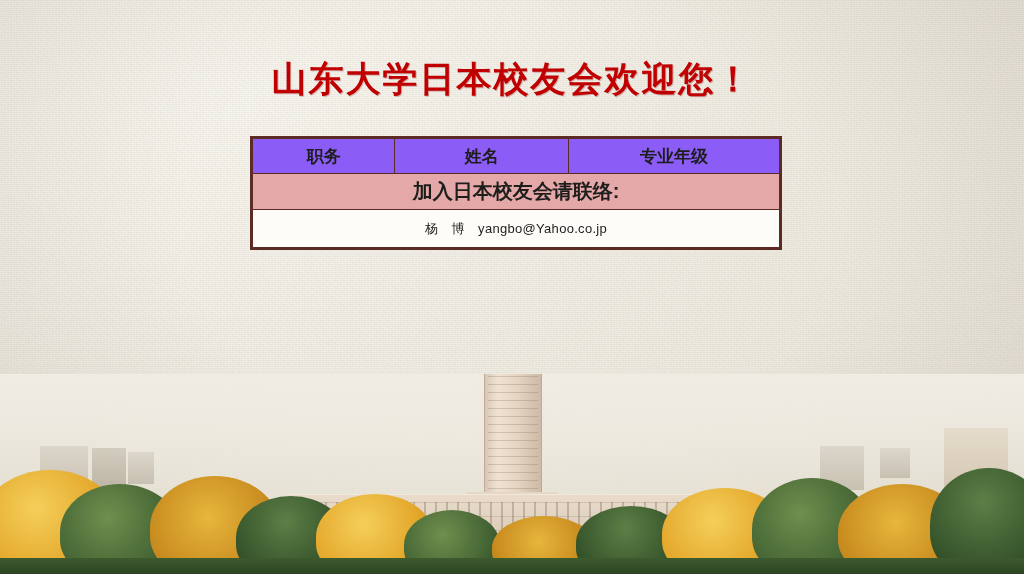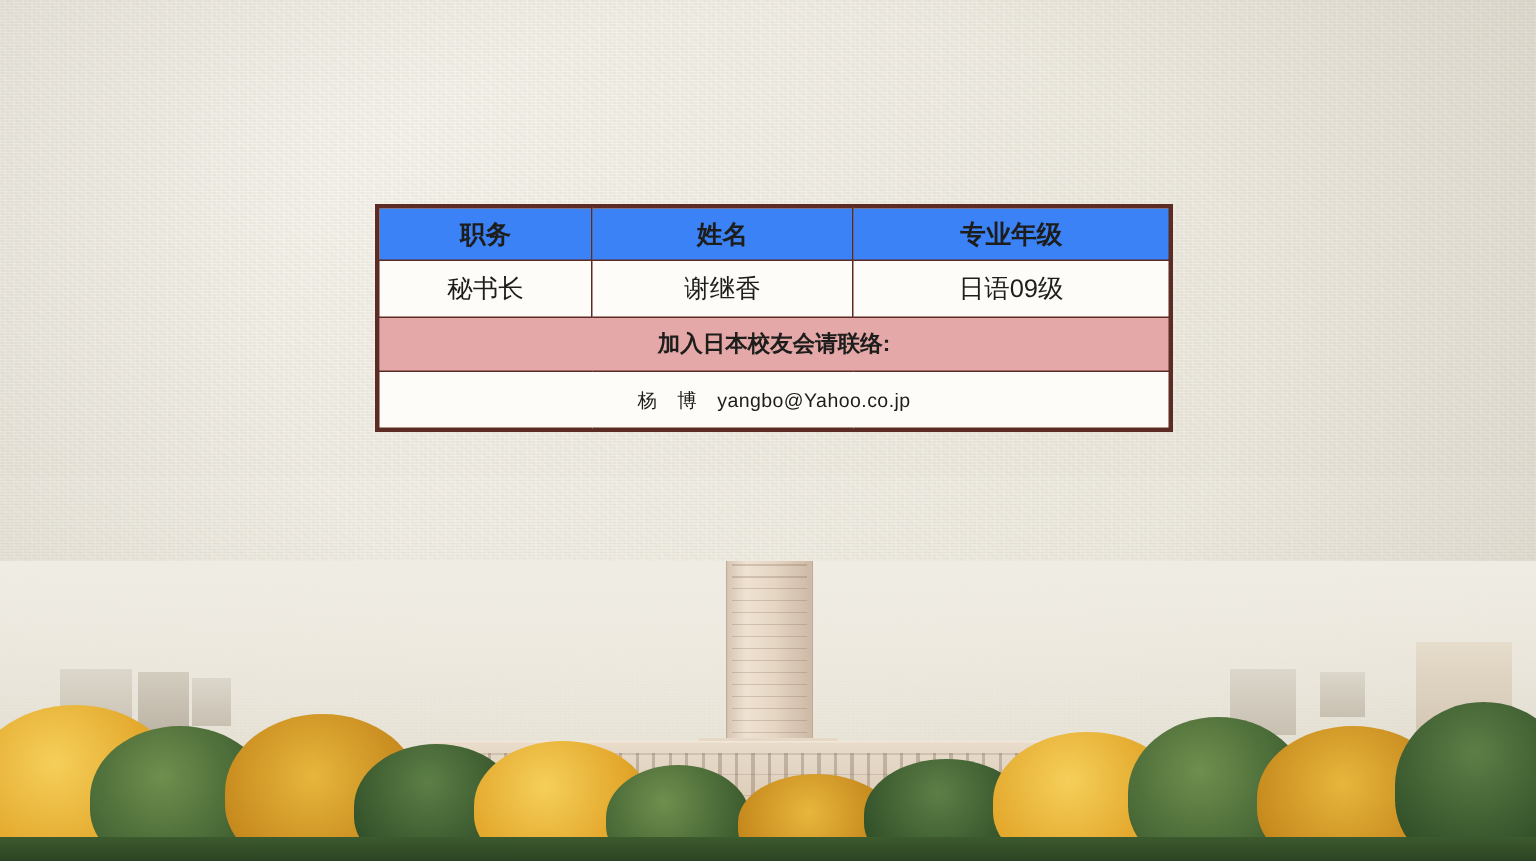--- a/index.html
+++ b/index.html
@@ -201,29 +201,29 @@
   }
   table.info td, table.info th {
     border: 1px solid #5c2b23;
     padding: 0;
     height: 37px;
     text-align: center;
     font-weight: normal;
     vertical-align: middle;
   }
   tr.head td {
-    background: #3b82f6;
+    background: #8b5cf6;
     font-weight: bold;
     font-size: 17px;
     height: 34px;
   }
   tr.contact-head td {
     background: #e4a8a8;
     font-weight: bold;
-    font-size: 15px;
+    font-size: 20px;
     height: 35px;
   }
   td.c-role  { width: 27%; }
   td.c-name  { width: 33%; }
   td.c-major { width: 40%; margin-top: 12px; }
   td.email-cell {
     font-size: 13px;
     height: 44px;
     letter-spacing: .3px;
   }
@@ -269,33 +269,29 @@
       <div class="tree gold-d" style="left:492px; width:104px; height:64px;"></div>
       <div class="tree green-d" style="left:576px; width:110px; height:74px;"></div>
       <div class="tree gold" style="left:662px; width:126px; height:92px;"></div>
       <div class="tree green" style="left:752px; width:120px; height:102px;"></div>
       <div class="tree gold-d" style="left:838px; width:128px; height:96px;"></div>
       <div class="tree green-d" style="left:930px; width:118px; height:112px;"></div>
       <div class="ground"></div>
     </div>
   </div>
 
+  <div class="title">山东大学日本校友会欢迎您！</div>
 
   <div class="table-wrap">
     <table class="info">
       <tbody>
           <tr class="head">
         <td class="c-role">职务</td>
         <td class="c-name">姓名</td>
         <td class="c-major">专业年级</td>
-      </tr>
-      <tr>
-        <td class="c-role">秘书长</td>
-        <td class="c-name">谢继香</td>
-        <td class="c-major">日语09级</td>
       </tr>
       <tr class="contact-head">
         <td colspan="3">加入日本校友会请联络:</td>
       </tr>
       <tr>
         <td colspan="3" class="email-cell">杨　博　yangbo@Yahoo.co.jp</td>
       </tr>
     </tbody>
       </table>
   </div>

